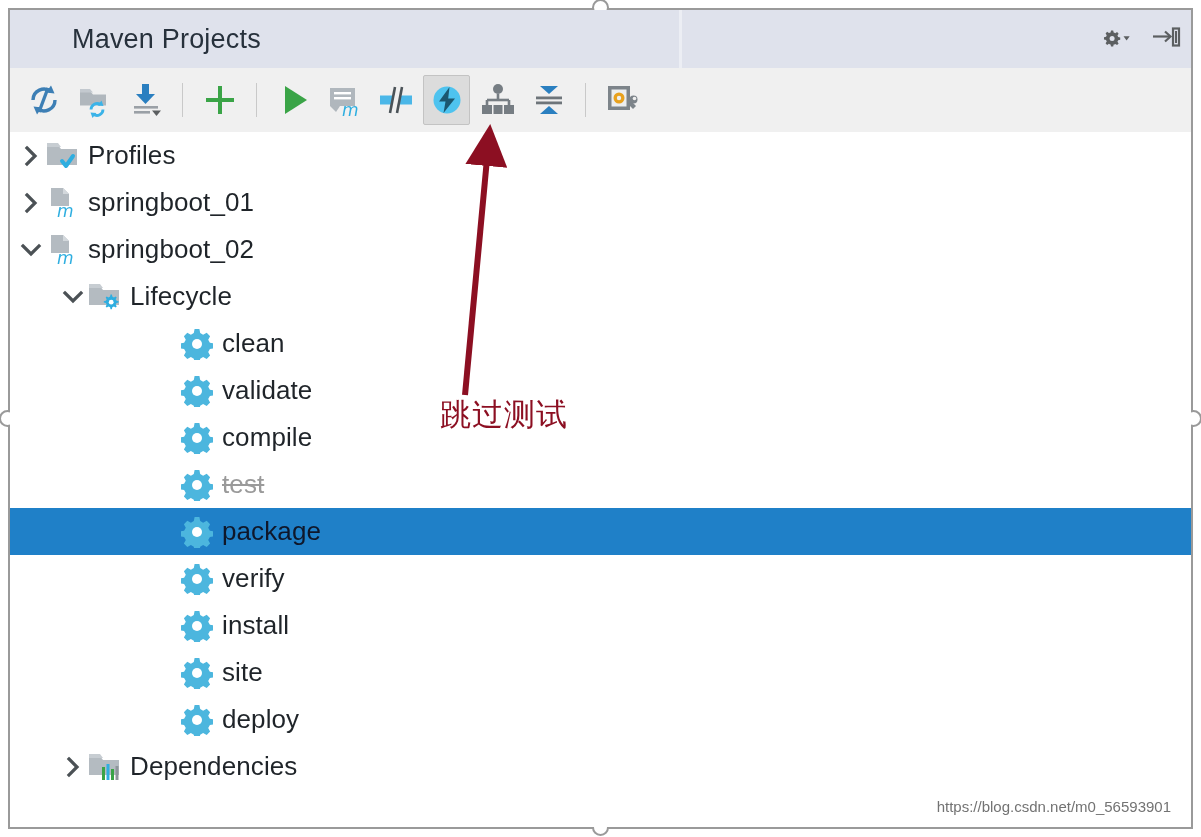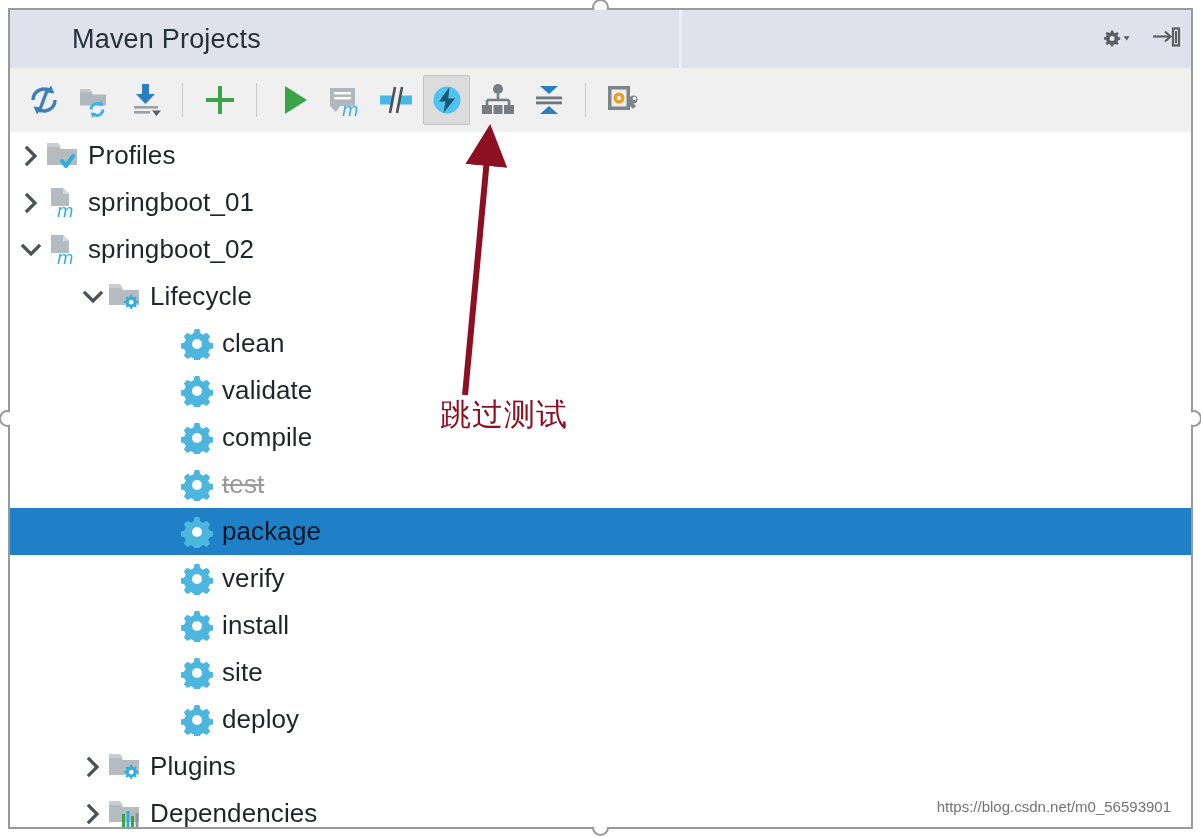--- a/index.html
+++ b/index.html
@@ -152,21 +152,21 @@
   }
   .row-icon {
     width: 34px; height: 34px;
     display: flex; align-items: center; justify-content: center;
     flex: 0 0 auto;
     margin-right: 8px;
   }
 
   
   .lvl0 { padding-left: 6px; }
-  .lvl1 { padding-left: 48px; margin-left: 20px; }
+  .lvl1 { padding-left: 48px; }
   .lvl2 { padding-left: 140px; }
 
   
   #annotation-layer {
     position: absolute;
     left: 0; top: 0;
     width: 1181px; height: 715px;
     pointer-events: none;
     text-decoration: underline;
   }
@@ -505,38 +505,20 @@
       </div>
       <div class="tree-row lvl2">
         <span class="chevron"></span>
         <span class="row-icon">
           <svg width="32" height="32" viewBox="0 0 32 32">
             <path d="M13.6 1 h4.8 l.8 4 2.9 1.7 3.6-1.9 3.4 3.4 -1.9 3.6 1.7 2.9 4 .8 v4.8 l-4 .8 -1.7 2.9 1.9 3.6 -3.4 3.4 -3.6-1.9 -2.9 1.7 -.8 4 h-4.8 l-.8-4 -2.9-1.7 -3.6 1.9 -3.4-3.4 1.9-3.6 -1.7-2.9 -4-.8 v-4.8 l4-.8 1.7-2.9 -1.9-3.6 3.4-3.4 3.6 1.9 2.9-1.7z" fill="#4cb6de"></path>
             <circle cx="16" cy="16" r="5" fill="#ffffff"></circle>
           </svg>
         </span>
         <span class="tree-label">deploy</span>
-      </div>
-      <div class="tree-row lvl1">
-        <span class="chevron">
-          <svg width="22" height="22" viewBox="0 0 22 22">
-            <path d="M7 3 L15 11 L7 19" fill="none" stroke="#4b5155" stroke-width="3.2" stroke-linecap="square"></path>
-          </svg>
-        </span>
-        <span class="row-icon">
-          <svg width="34" height="30" viewBox="0 0 34 30">
-            <path d="M1 4h11l3 4h16v15H1z" fill="#b4bbc1"></path>
-            <path d="M1 2h11l3 4H1z" fill="#c7cdd2"></path>
-            <g fill="#2eaee0" transform="translate(15,12)">
-              <path d="M7.5 0.5 l1.4 0 .4 2 1.6 .9 1.8-1 1 1 -1 1.8 .9 1.6 2 .4 0 1.4 -2 .4 -.9 1.6 1 1.8 -1 1 -1.8-1 -1.6 .9 -.4 2 -1.4 0 -.4-2 -1.6-.9 -1.8 1 -1-1 1-1.8 -.9-1.6 -2-.4 0-1.4 2-.4 .9-1.6 -1-1.8 1-1 1.8 1 1.6-.9z"></path>
-              <circle cx="8.2" cy="8.2" r="2.4" fill="#ffffff"></circle>
-            </g>
-          </svg>
-        </span>
-        <span class="tree-label">Plugins</span>
       </div>
       <div class="tree-row lvl1">
         <span class="chevron">
           <svg width="22" height="22" viewBox="0 0 22 22">
             <path d="M7 3 L15 11 L7 19" fill="none" stroke="#4b5155" stroke-width="3.2" stroke-linecap="square"></path>
           </svg>
         </span>
         <span class="row-icon">
           <svg width="34" height="30" viewBox="0 0 34 30">
             <path d="M1 4h11l3 4h16v15H1z" fill="#b4bbc1"></path>

